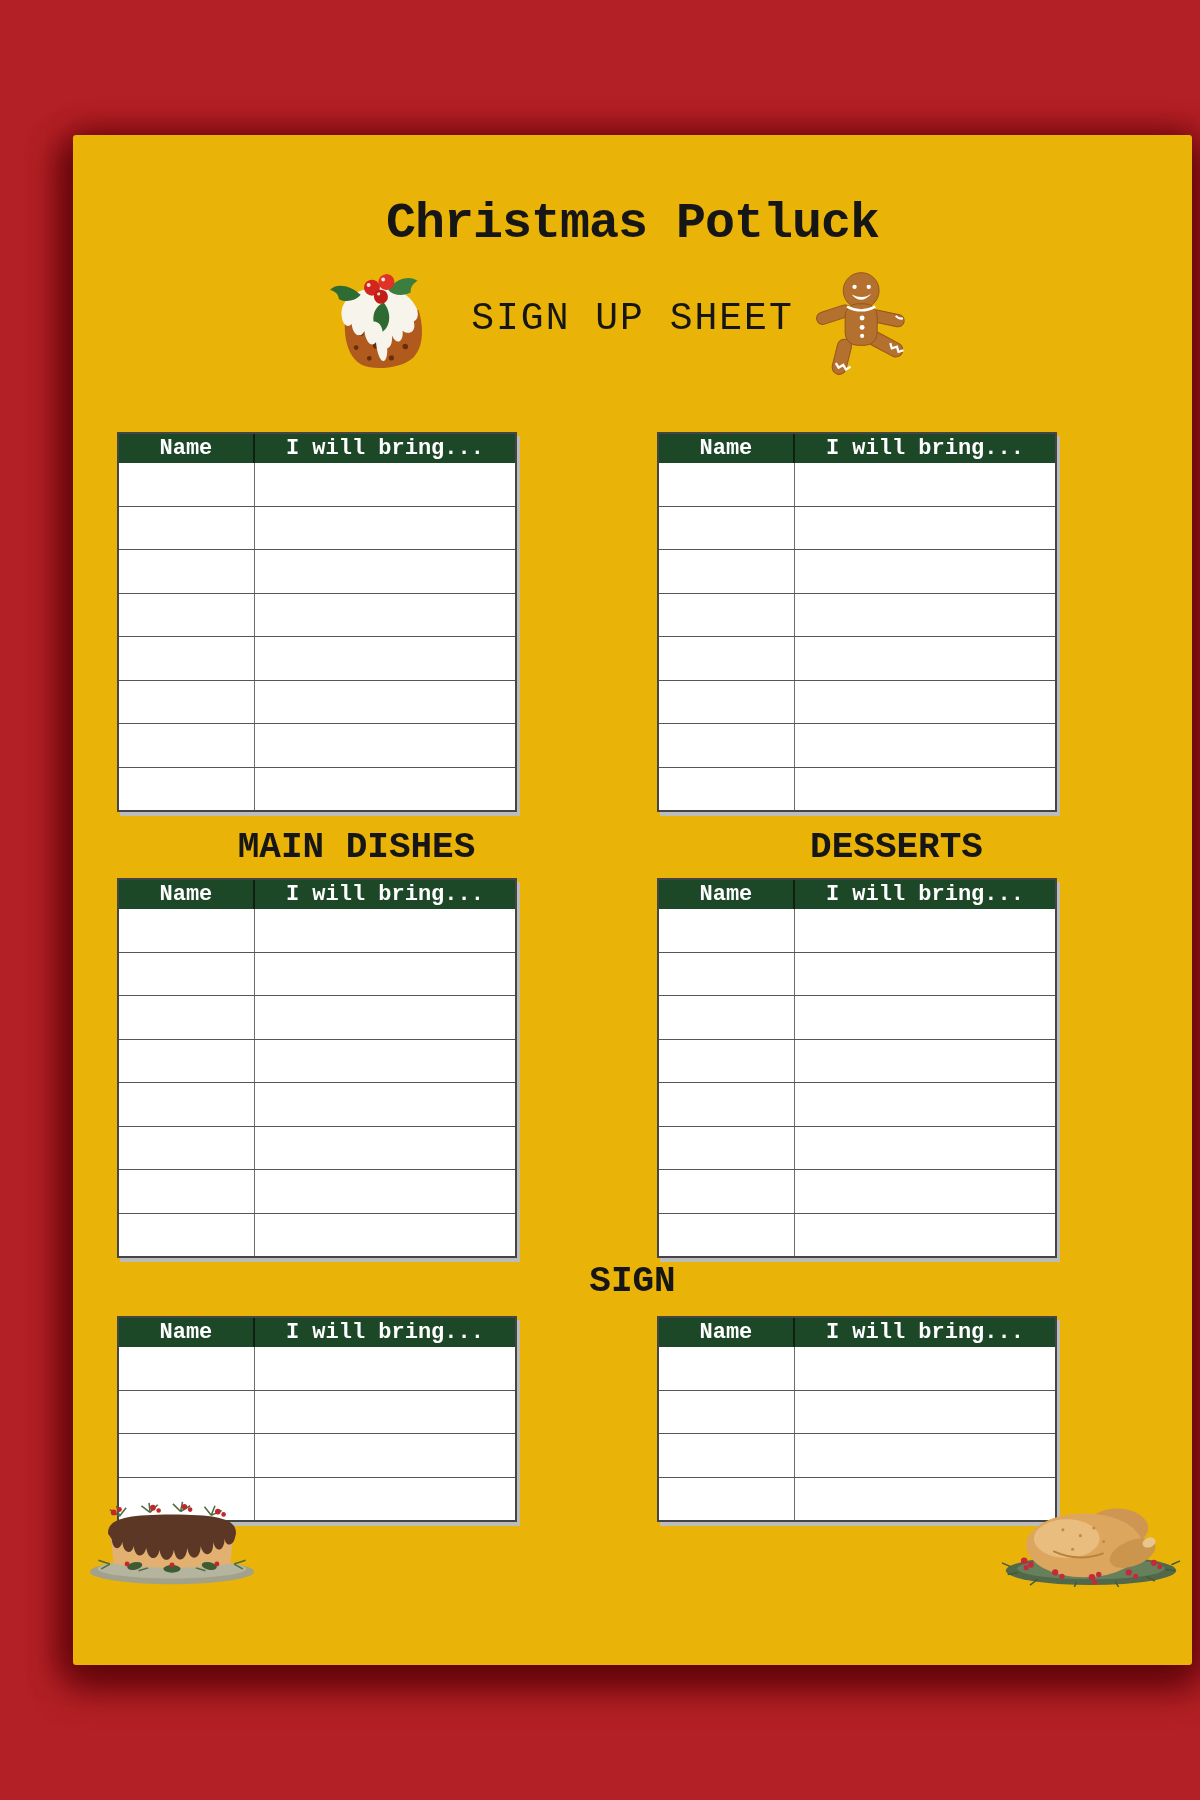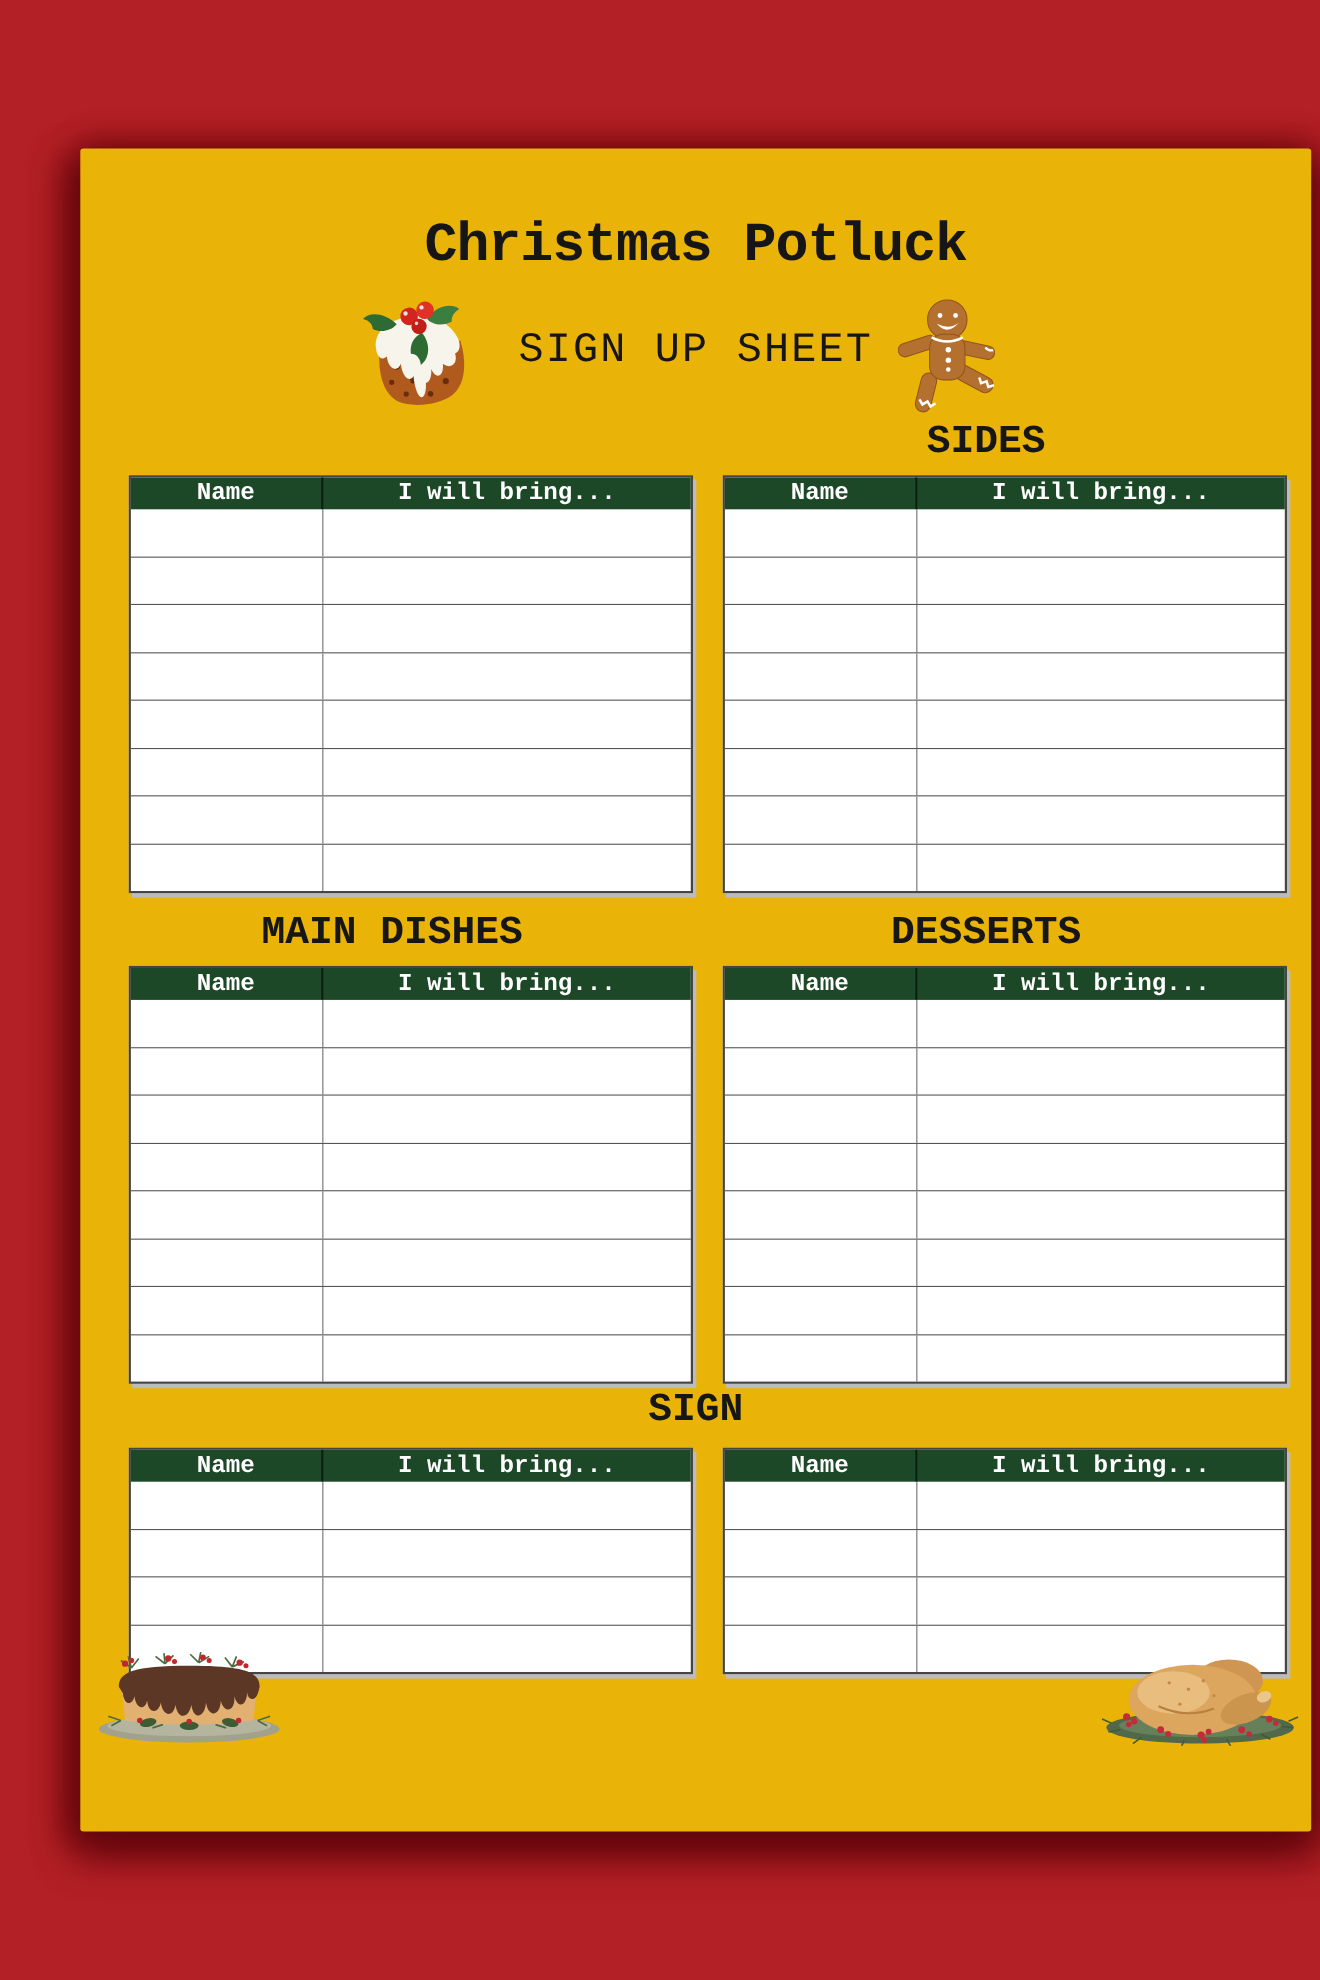--- a/index.html
+++ b/index.html
@@ -16,21 +16,21 @@
               color:#161616;line-height:62px;letter-spacing:-1px;}
   .subtitle{left:0;right:0;top:162px;text-align:center;font-size:38px;font-weight:400;
             color:#161616;line-height:44px;letter-spacing:2px;}
   .sec-title{width:479px;text-align:center;font-size:36px;font-weight:700;color:#161616;
              line-height:42px;letter-spacing:0;}
   .st-appetizers{left:44px;top:246px;}
   .st-sides{left:584px;top:246px;}
   .st-main{left:44px;top:692px;}
   .st-desserts{left:584px;top:692px;}
   .st-other{left:0;right:0;top:1126px;width:auto;}
-  .table{position:absolute;width:513px;background:#fff;border:2px solid #454545;
+  .table{position:absolute;width:400px;background:#fff;border:2px solid #454545;
          box-sizing:border-box;box-shadow:3px 4px 0 #bcbcbc;}
   .t1{left:44px;top:297px;}  .t2{left:584px;top:297px;}
   .t3{left:44px;top:743px;}  .t4{left:584px;top:743px;}
   .t5{left:44px;top:1181px;} .t6{left:584px;top:1181px;}
   .thead{display:flex;height:29px;background:#1d4827;}
   .th{color:#ffffff;font-size:22px;font-weight:700;display:flex;align-items:center;
       justify-content:center;letter-spacing:0;}
   .th-name{width:34.3%;border-right:2px solid rgba(0,0,0,.55);box-sizing:border-box;}
   .th-bring{flex:1;border-radius:13px;}
   .trow{display:flex;height:42.5px;border-top:1.5px solid #565656;}
@@ -91,21 +91,20 @@
       <path d="M42 29 Q52 41 63 28 Q54 35 42 29 Z" fill="#ffffff"></path>
       <path d="M37 42 Q52 50 67 42" stroke="#ffffff" stroke-width="2.5" fill="none"></path>
       <circle cx="53" cy="54" r="2.6" fill="#ffffff"></circle>
       <circle cx="53" cy="64" r="2.6" fill="#ffffff"></circle>
       <circle cx="53" cy="73" r="2.2" fill="#ffffff"></circle>
       <path d="M27 103 l4 4 l4 -4 l4 4 l4 -4" stroke="#ffffff" stroke-width="2.4" fill="none" transform="rotate(14 31 95)"></path>
       <path d="M82 78 l4 4 l4 -4 l4 4 l4 -4" stroke="#ffffff" stroke-width="2.4" fill="none" transform="rotate(28 77 81)"></path>
       <path d="M88 50 q4 3 8 1" stroke="#ffffff" stroke-width="2.2" fill="none" transform="rotate(12 80 54)"></path>
     </svg>
 
-    <div class="abs sec-title st-sides">SIDES</div>
     <div class="abs sec-title st-desserts">DESSERTS</div>
     <div class="abs sec-title st-main">MAIN DISHES</div>
     <div class="abs sec-title st-other">SIGN</div>
 
     <div class="table t1">
       <div class="thead">
         <div class="th th-name">Name</div>
         <div class="th th-bring">I will bring...</div>
       </div>
       <div class="tbody">

